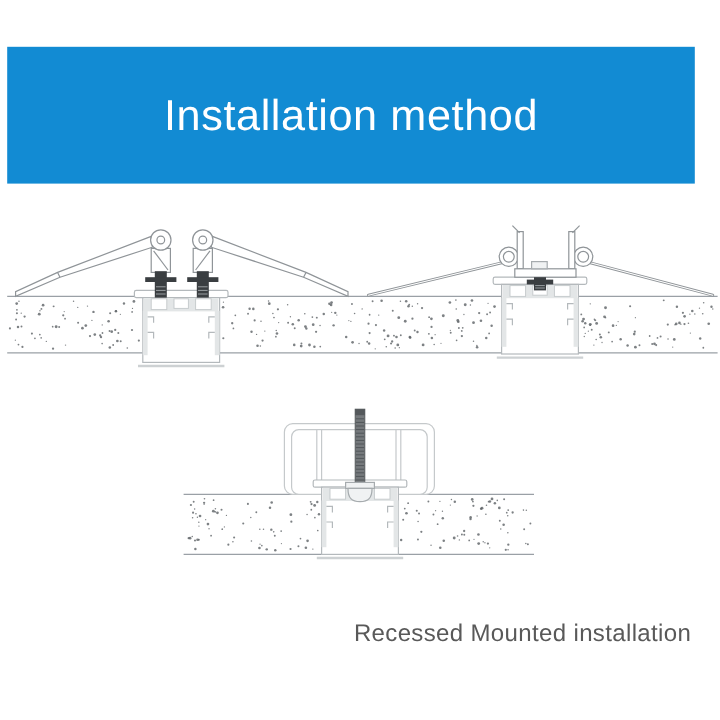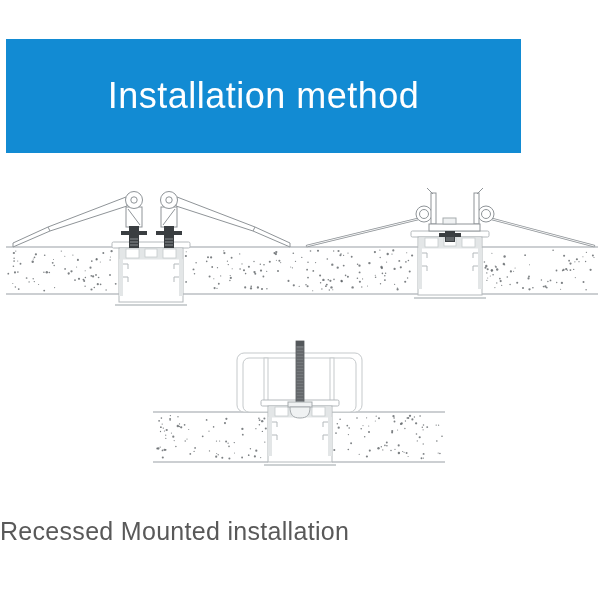--- a/index.html
+++ b/index.html
@@ -1,33 +1,33 @@
 <!DOCTYPE html>
 <html><head>
 <meta charset="utf-8">
 <style>
   html,body{margin:0;padding:0;}
   body{
     width:600px;height:600px;overflow:hidden;background:#ffffff;
     font-family:"Liberation Sans", sans-serif;position:relative;
   }
   .banner{
-    position:absolute;left:6px;top:39px;width:515px;height:114px;
+    position:absolute;left:6px;top:39px;width:573px;height:114px;
     background:var(--banner-bg,#128BD3);
     display:flex;align-items:center;justify-content:center;
   }
   .banner-title{
     color:var(--banner-fg,#ffffff);
     font-size:36px;font-weight:400;letter-spacing:0.5px;
     margin:0;
   }
   .diagram-svg{position:absolute;left:0;top:0;width:600px;height:600px;}
   .caption{
     position:absolute;left:0;top:517px;width:576px;
-    text-align:left;font-size:25px;letter-spacing:0.3px;
+    text-align:right;font-size:20px;letter-spacing:0.3px;
     color:var(--caption-fg,#595959);
   }
   
   .pf{fill:#ffffff;stroke:var(--detail,#8f9498);stroke-width:1;}
   .blade{fill:#ffffff;stroke:var(--detail,#8f9498);stroke-width:1;}
   .thin{stroke:var(--detail,#8f9498);stroke-width:1;fill:none;}
   .wire{stroke:var(--detail,#8f9498);stroke-width:2.4;fill:none;stroke-linecap:round;}
   .wirecore{stroke:#ffffff;stroke-width:0.9;fill:none;stroke-linecap:round;}
   .darkfill{fill:var(--dark,#3a3e41);stroke:none;}
   .hatch{stroke:#9ea3a6;stroke-width:0.8;}

